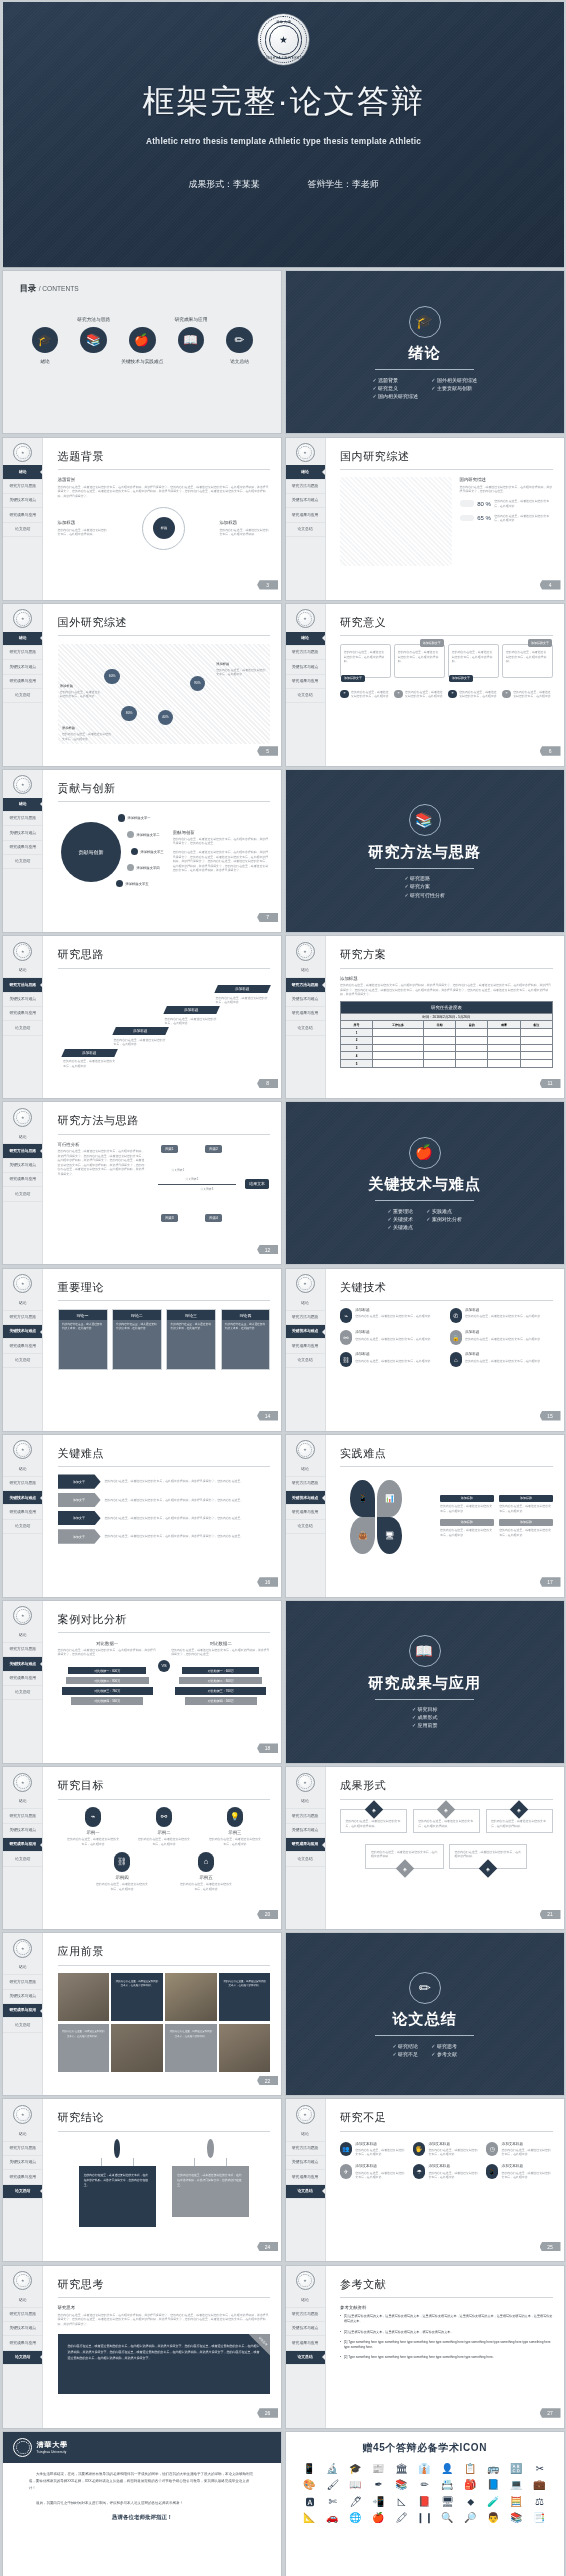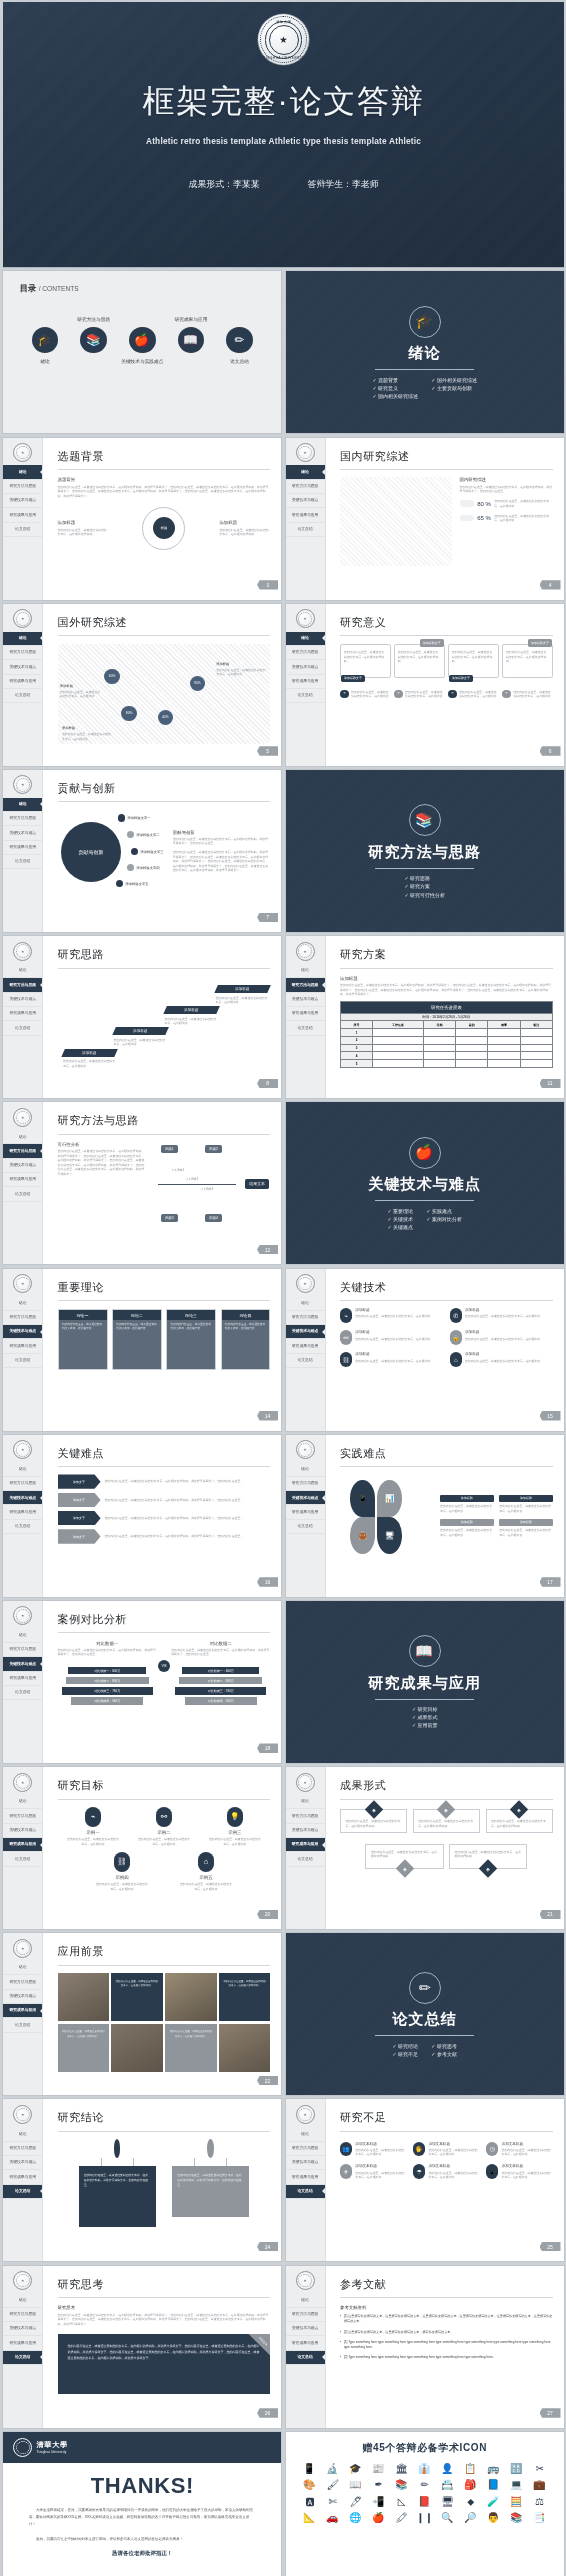--- a/index.html
+++ b/index.html
@@ -1183,21 +1183,20 @@
       </ul>
     </div>
     <div class="pno">27</div>
   </div>
       <div class="slide">
         <div class="thx">
     <div class="top">
       <div class="lg"></div>
       <div class="nm">清華大學<small>Tsinghua University</small></div>
     </div>
-    <h1>THANKS!</h1>
     <p>大学生活即将结束，在此，我要感谢所有教导我的老师和陪伴我一齐成长的同学，他们在我的大学生涯给予了很大的帮助，本论文能够顺利完成，要特别感谢我的导师XXX老师，XXX老师对该论文从选题，构思到最后定稿的各个环节给予细心指引与教导，使我得以最终完成毕业论文设计！</p>
     <p>最后，我要向百忙之中抽时间对本文进行审阅，评议和参与本人论文答辩的各位老师表示感谢！</p>
     <div class="last">恳请各位老师批评指正！</div>
   </div>
       </div>
       <div class="slide">
         <div class="icons">
     <h2>赠45个答辩必备学术ICON</h2>
     <div class="grid5">
       <div class="gi">📱</div>

